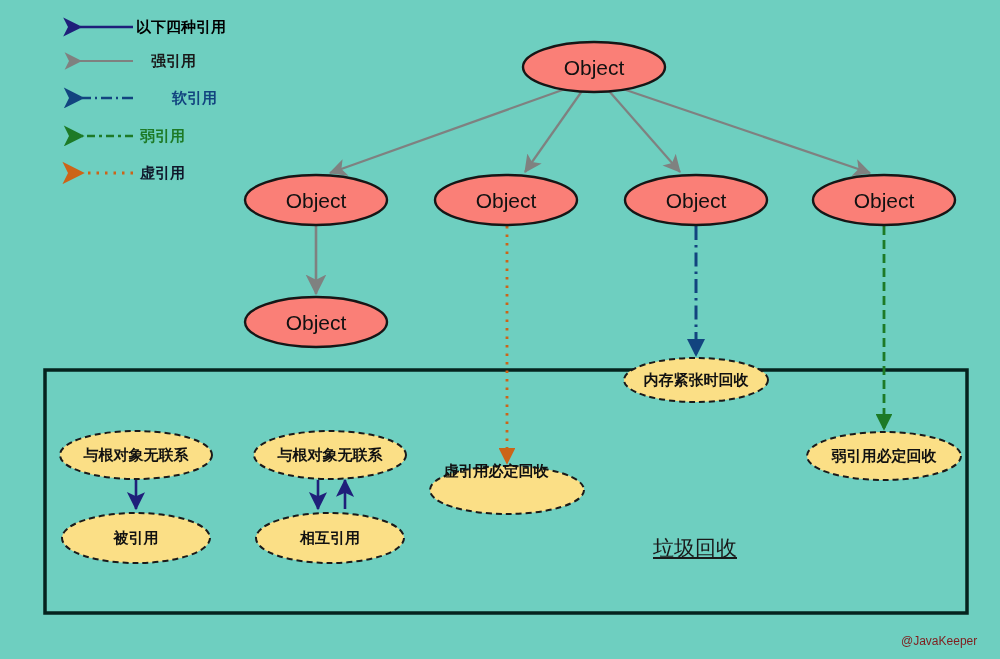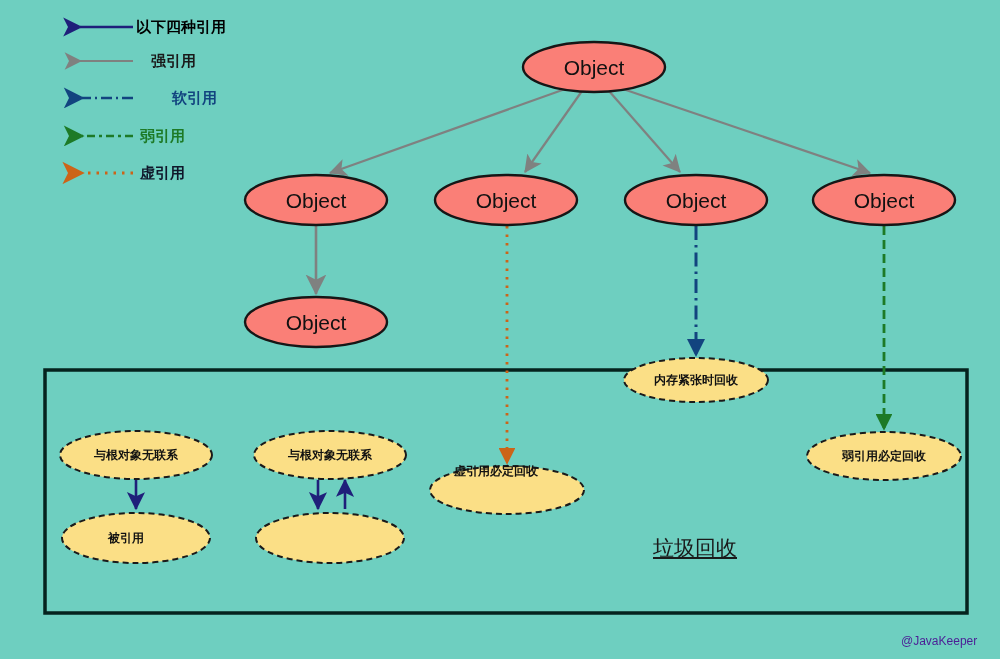--- a/index.html
+++ b/index.html
@@ -34,42 +34,42 @@
     text-align: center;
     pointer-events: none;
     color: #111111;
     white-space: nowrap;
   }
   .obj-label {
     font-size: 21px;
     font-family: Liberation Sans, sans-serif;
   }
   .yellow-label {
-    font-size: 12px;
+    font-size: 15px;
     font-weight: bold;
     font-family: Liberation Mono, monospace;
   }
   .legend-text {
     position: absolute;
     font-size: 15px;
     font-weight: bold;
     font-family: "DejaVu Sans", "Liberation Sans", sans-serif;
     white-space: nowrap;
   }
   .gc-title {
     position: absolute;
     font-size: 21px;
     font-family: "DejaVu Sans", "Liberation Sans", sans-serif;
     color: #1a1a1a;
     white-space: nowrap;
   }
   .watermark {
     position: absolute;
     font-size: 12px;
-    color: #4c1d95;
+    color: #7f1d1d;
     font-family: "Liberation Sans", "DejaVu Sans", sans-serif;
     white-space: nowrap;
   }
 </style>
 </head>
 <body>
 
 <div id="stage">
 
   <svg id="canvas" viewBox="0 0 1000 659">
@@ -167,19 +167,20 @@
   <div class="node-label obj-label" style="left:435px; top:188px; width:142px; height:25px;">Object</div>
   <div class="node-label obj-label" style="left:625px; top:188px; width:142px; height:25px;">Object</div>
   <div class="node-label obj-label" style="left:813px; top:188px; width:142px; height:25px;">Object</div>
   <div class="node-label obj-label" style="left:245px; top:310px; width:142px; height:25px;">Object</div>
 
   <div class="node-label yellow-label" style="left:624px; top:369px; width:144px; height:22px;">内存紧张时回收</div>
   <div class="node-label yellow-label" style="left:430px; top:460px; width:132px; height:22px;">虚引用必定回收</div>
   <div class="node-label yellow-label" style="left:807px; top:445px; width:154px; height:22px;">弱引用必定回收</div>
   <div class="node-label yellow-label" style="left:60px; top:444px; width:152px; height:22px;">与根对象无联系</div>
   <div class="node-label yellow-label" style="left:254px; top:444px; width:152px; height:22px;">与根对象无联系</div>
-  <div class="node-label yellow-label" style="left:52px; top:527px; width:148px; height:22px;">被引用</div>
+  <div class="node-label yellow-label" style="left:62px; top:527px; width:148px; height:22px;">被引用</div>
+  <div class="node-label yellow-label" style="left:256px; top:527px; width:148px; height:22px;">相互引用</div>
 
   <div class="gc-title" style="left:653px; top:534px;text-decoration:underline;">垃圾回收</div>
 
   <div class="watermark" style="left:901px; top:634px;">@JavaKeeper</div>
 
 </div>
 
 </body></html>

